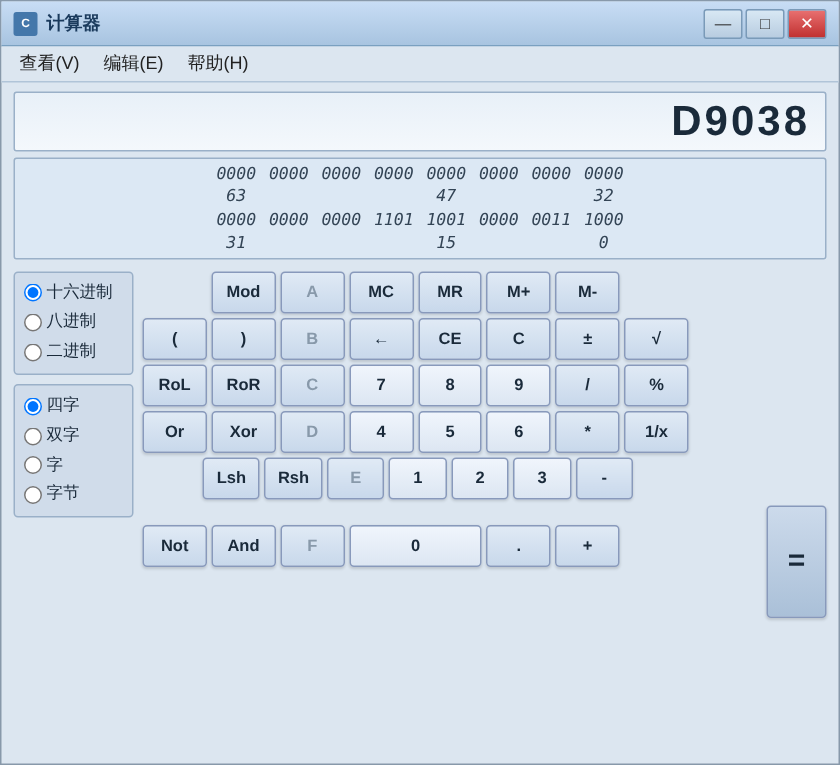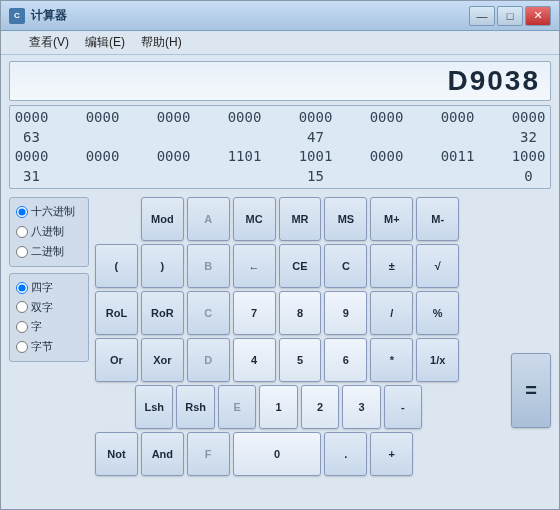--- a/index.html
+++ b/index.html
@@ -65,21 +65,21 @@
     }
     .title-btn.close {
       background: linear-gradient(to bottom, #e87070, #c03030);
       color: white;
     }
     .menu-bar {
       background: #dce6f0;
       height: 24px;
       display: flex;
       align-items: center;
-      padding: 0 20px;
+      padding: 0 4px;
       border-bottom: 1px solid #b0c4d8;
     }
     .menu-item {
       padding: 2px 8px;
       cursor: pointer;
       font-size: 12px;
       color: #222;
       border-radius: 2px;
     }
     .display-area {
@@ -100,25 +100,26 @@
     }
     .bit-display {
       margin: 0 8px 4px 8px;
       background: #dce8f4;
       border: 1px solid #9ab0c8;
       padding: 2px 4px;
       border-radius: 2px;
     }
     .bit-row {
       display: flex;
-      justify-content: space-between;
-      font-size: 14px;
+      justify-content: center;
+      font-size: 11px;
       color: #334455;
       line-height: 1.4;
       font-family: monospace;
+      font-style: italic;
     }
     .bit-group {
       text-align: center;
       min-width: 35px;
     }
     .main-area {
       display: flex;
       flex: 1;
       padding: 4px 8px;
       gap: 6px;
@@ -153,21 +154,21 @@
       background: linear-gradient(to bottom, #e8f0f8, #ccdaeb);
       border: 1px solid #8899bb;
       border-radius: 3px;
       cursor: pointer;
       font-size: 11px;
       font-weight: bold;
       color: #1a2a3a;
       display: flex;
       align-items: center;
       justify-content: center;
-      height: 44px;
+      height: 28px;
       box-shadow: 0 1px 2px rgba(0,0,0,0.15);
       transition: background 0.1s;
     }
     .calc-btn.empty {
       background: transparent;
       border: none;
       box-shadow: none;
       cursor: default;
     }
     .calc-btn.equals {
@@ -323,21 +324,20 @@
     </div>
 
     <div style="flex:1; display:flex; flex-direction:column; gap:3px;">
 
       <div style="display:grid; grid-template-columns: repeat(9,1fr); gap:3px;">
         <div class="calc-btn empty"></div>
         <div class="calc-btn op">Mod</div>
         <div class="calc-btn op disabled">A</div>
         <div class="calc-btn op">MC</div>
         <div class="calc-btn op">MR</div>
-        <div class="calc-btn op">MS</div>
         <div class="calc-btn op">M+</div>
         <div class="calc-btn op">M-</div>
         <div style="width:0"></div>
       </div>
 
       <div style="display:grid; grid-template-columns: repeat(9,1fr); gap:3px;">
         <div class="calc-btn op">(</div>
         <div class="calc-btn op">)</div>
         <div class="calc-btn op disabled">B</div>
         <div class="calc-btn op">←</div>
@@ -377,21 +377,21 @@
         <div class="calc-btn op">Rsh</div>
         <div class="calc-btn op disabled">E</div>
         <div class="calc-btn num">1</div>
         <div class="calc-btn num">2</div>
         <div class="calc-btn num">3</div>
         <div class="calc-btn op">-</div>
         <div class="calc-btn" style="visibility:hidden;"></div>
         <div style="width:0"></div>
       </div>
 
-      <div style="display:grid; grid-template-columns: repeat(9,1fr); gap:3px;">
+      <div style="display:grid; grid-template-columns: repeat(9,1fr); gap:3px;margin-top:14px;">
         <div class="calc-btn op">Not</div>
         <div class="calc-btn op">And</div>
         <div class="calc-btn op disabled">F</div>
         <div class="calc-btn num" style="grid-column: span 2;">0</div>
         <div class="calc-btn op">.</div>
         <div class="calc-btn op">+</div>
         <div class="calc-btn" style="visibility:hidden;"></div>
         <div style="width:0"></div>
       </div>
     </div>

